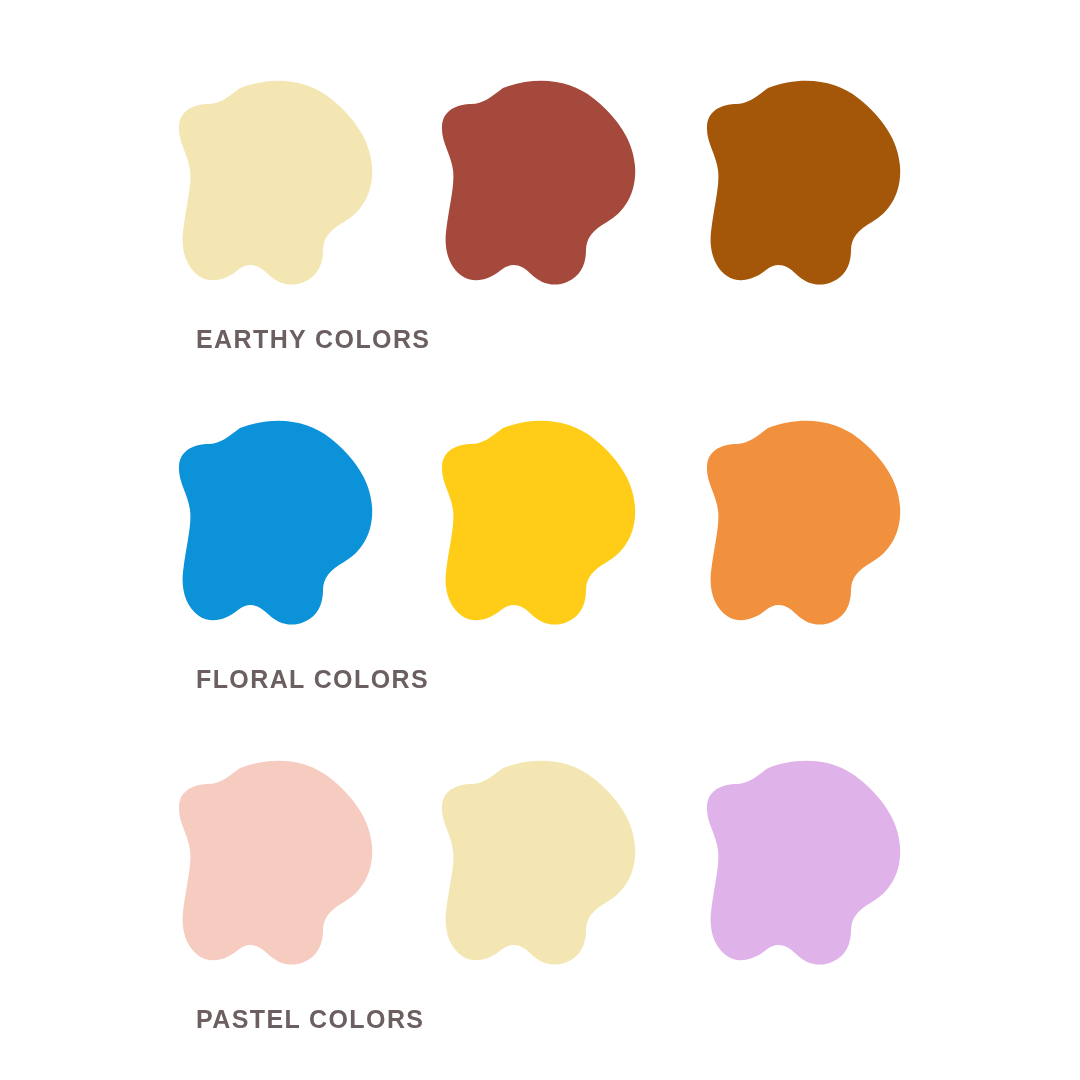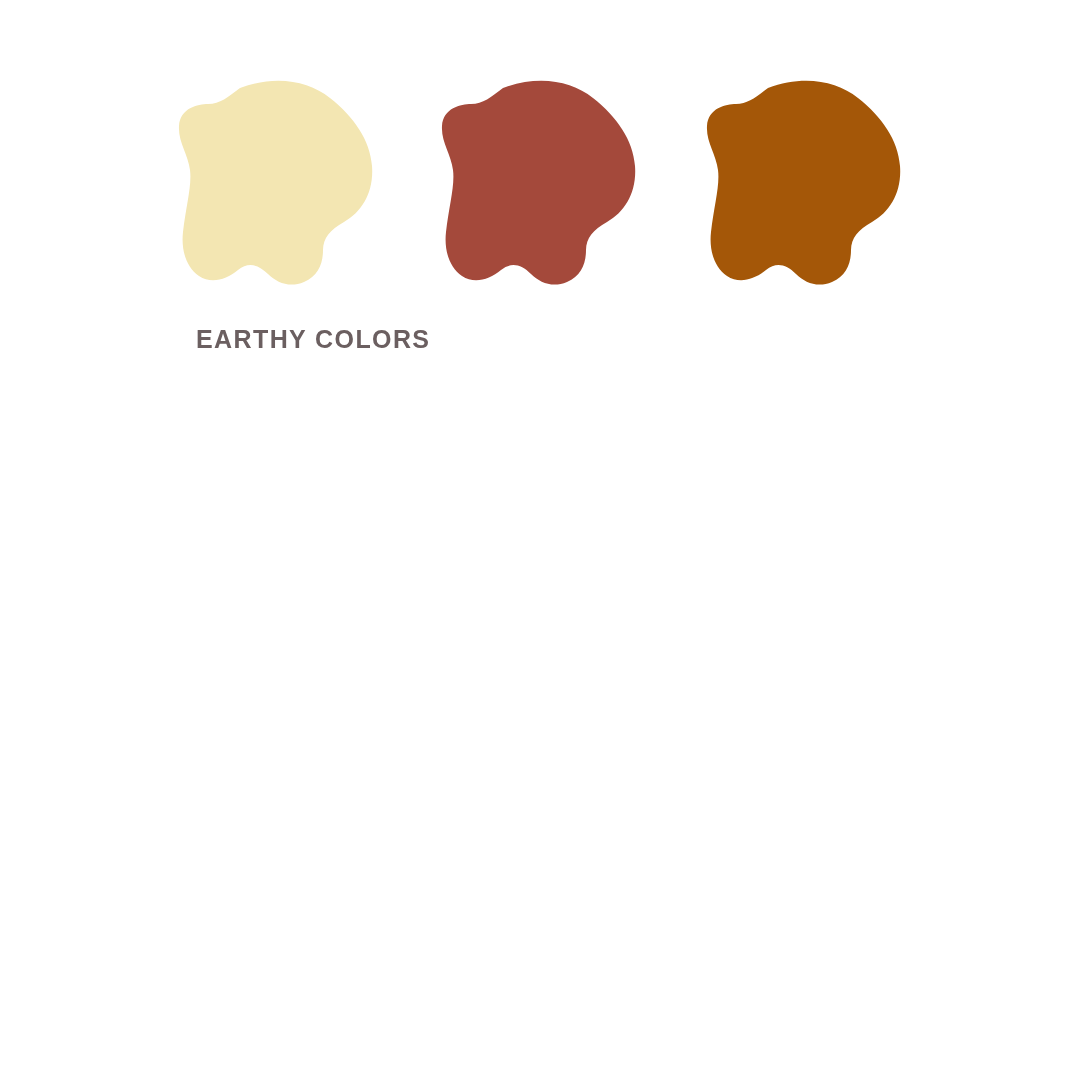--- a/index.html
+++ b/index.html
@@ -88,15 +88,55 @@
       </div>
       <div class="swatch">
         <svg viewBox="0 0 196 208" xmlns="http://www.w3.org/2000/svg" aria-hidden="true">
           <path d="M 62,10 C 96,-3 130,2 152,20 C 176,39 192,62 194,88 C 196,114 184,134 166,144 C 152,152 145,160 145,172 C 145,186 140,198 126,204 C 112,210 99,205 90,196 C 80,186 70,184 60,192 C 48,202 33,206 21,198 C 8,189 3,172 5,154 C 8,128 14,108 12,92 C 10,76 0,64 1,48 C 2,30 20,26 30,26 C 42,26 50,19 62,10 Z" fill="#A45708"></path>
         </svg>
       </div>
     </div>
     <div class="group-label" style="color: rgb(107, 95, 96);">EARTHY COLORS</div>
   </div>
 
+  <div class="palette-group" id="group-floral">
+    <div class="swatch-row">
+      <div class="swatch">
+        <svg viewBox="0 0 196 208" xmlns="http://www.w3.org/2000/svg" aria-hidden="true">
+          <path d="M 62,10 C 96,-3 130,2 152,20 C 176,39 192,62 194,88 C 196,114 184,134 166,144 C 152,152 145,160 145,172 C 145,186 140,198 126,204 C 112,210 99,205 90,196 C 80,186 70,184 60,192 C 48,202 33,206 21,198 C 8,189 3,172 5,154 C 8,128 14,108 12,92 C 10,76 0,64 1,48 C 2,30 20,26 30,26 C 42,26 50,19 62,10 Z" fill="#0B92D9"></path>
+        </svg>
+      </div>
+      <div class="swatch">
+        <svg viewBox="0 0 196 208" xmlns="http://www.w3.org/2000/svg" aria-hidden="true">
+          <path d="M 62,10 C 96,-3 130,2 152,20 C 176,39 192,62 194,88 C 196,114 184,134 166,144 C 152,152 145,160 145,172 C 145,186 140,198 126,204 C 112,210 99,205 90,196 C 80,186 70,184 60,192 C 48,202 33,206 21,198 C 8,189 3,172 5,154 C 8,128 14,108 12,92 C 10,76 0,64 1,48 C 2,30 20,26 30,26 C 42,26 50,19 62,10 Z" fill="#FFCD18"></path>
+        </svg>
+      </div>
+      <div class="swatch">
+        <svg viewBox="0 0 196 208" xmlns="http://www.w3.org/2000/svg" aria-hidden="true">
+          <path d="M 62,10 C 96,-3 130,2 152,20 C 176,39 192,62 194,88 C 196,114 184,134 166,144 C 152,152 145,160 145,172 C 145,186 140,198 126,204 C 112,210 99,205 90,196 C 80,186 70,184 60,192 C 48,202 33,206 21,198 C 8,189 3,172 5,154 C 8,128 14,108 12,92 C 10,76 0,64 1,48 C 2,30 20,26 30,26 C 42,26 50,19 62,10 Z" fill="#F1913E"></path>
+        </svg>
+      </div>
+    </div>
+    <div class="group-label" style="color: rgb(107, 95, 96);">FLORAL COLORS</div>
+  </div>
 
+  <div class="palette-group" id="group-pastel">
+    <div class="swatch-row">
+      <div class="swatch">
+        <svg viewBox="0 0 196 208" xmlns="http://www.w3.org/2000/svg" aria-hidden="true">
+          <path d="M 62,10 C 96,-3 130,2 152,20 C 176,39 192,62 194,88 C 196,114 184,134 166,144 C 152,152 145,160 145,172 C 145,186 140,198 126,204 C 112,210 99,205 90,196 C 80,186 70,184 60,192 C 48,202 33,206 21,198 C 8,189 3,172 5,154 C 8,128 14,108 12,92 C 10,76 0,64 1,48 C 2,30 20,26 30,26 C 42,26 50,19 62,10 Z" fill="#F6CBC0"></path>
+        </svg>
+      </div>
+      <div class="swatch">
+        <svg viewBox="0 0 196 208" xmlns="http://www.w3.org/2000/svg" aria-hidden="true">
+          <path d="M 62,10 C 96,-3 130,2 152,20 C 176,39 192,62 194,88 C 196,114 184,134 166,144 C 152,152 145,160 145,172 C 145,186 140,198 126,204 C 112,210 99,205 90,196 C 80,186 70,184 60,192 C 48,202 33,206 21,198 C 8,189 3,172 5,154 C 8,128 14,108 12,92 C 10,76 0,64 1,48 C 2,30 20,26 30,26 C 42,26 50,19 62,10 Z" fill="#F3E6B2"></path>
+        </svg>
+      </div>
+      <div class="swatch">
+        <svg viewBox="0 0 196 208" xmlns="http://www.w3.org/2000/svg" aria-hidden="true">
+          <path d="M 62,10 C 96,-3 130,2 152,20 C 176,39 192,62 194,88 C 196,114 184,134 166,144 C 152,152 145,160 145,172 C 145,186 140,198 126,204 C 112,210 99,205 90,196 C 80,186 70,184 60,192 C 48,202 33,206 21,198 C 8,189 3,172 5,154 C 8,128 14,108 12,92 C 10,76 0,64 1,48 C 2,30 20,26 30,26 C 42,26 50,19 62,10 Z" fill="#DFB2EA"></path>
+        </svg>
+      </div>
+    </div>
+    <div class="group-label" style="color: rgb(107, 95, 96);">PASTEL COLORS</div>
+  </div>
 
 </div>
 
 </body></html>

